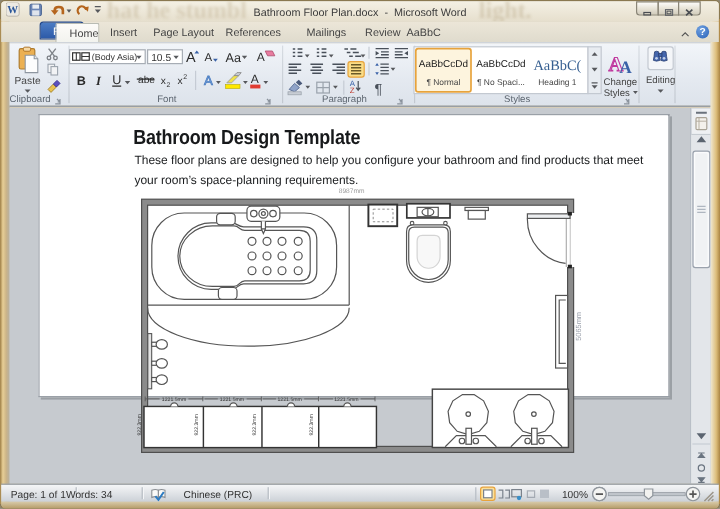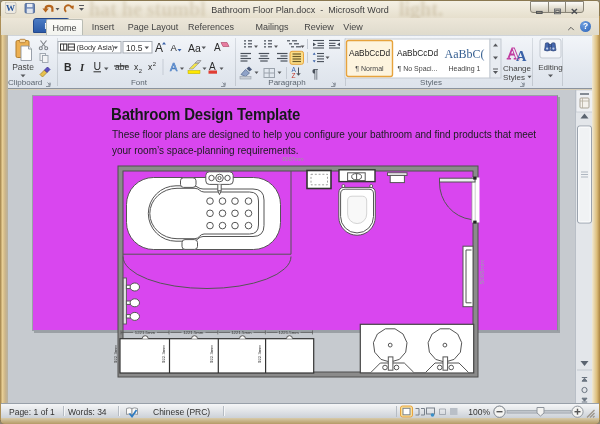--- a/index.html
+++ b/index.html
@@ -17,29 +17,29 @@
   #qat { position:absolute; left:5px; top:2px; height:14px; }
   
   .winbtns { position:absolute; right:17px; top:1px; width:53px; height:12px; display:flex; }
   .wbtn { flex:1; border:1px solid #8a8577; background:linear-gradient(#fdfcfa,#eae6da 45%,#d2ccbc); margin-right:-1px; position:relative; }
   .wbtn:first-child { border-radius:0 0 0 3px; }
   .wbtn:last-child { border-radius:0 0 3px 0; }
   
   #tabrow { position:absolute; left:1px; top:18px; right:1px; height:17px; background:linear-gradient(#ece6d8,#dfdbcd);padding-left:32px; }
   .tab { position:absolute; top:1px; height:16px; font-size:9px; color:#444; padding:3px 0 0 0; text-align:center; }
   #filetab { left:5px; top:2px; width:37px; height:15px; background:linear-gradient(#4c7cc4,#2c5aa8); border:1px solid #24498c; border-radius:3px 3px 0 0; color:#fff; font-size:9px; text-align:center; padding-top:2px; }
-  #hometab { left:45px; width:37px; background:linear-gradient(#fdfcf9,#f2f3ee); border:1px solid #b9bcb4; border-bottom:none; border-radius:2px 2px 0 0; }
+  #hometab { left:45px; width:37px; background:linear-gradient(#fdfcf9,#f2f3ee); border:1px solid #b9bcb4; border-bottom:none; border-radius:2px 2px 0 0;text-align:right; }
   #ribcaret { position:absolute; right:24px; top:7px; width:8px; height:7px; color:#555; font-size:8px; }
   #helpbtn { position:absolute; right:8px; top:3px; width:11px; height:11px; border-radius:50%; background:radial-gradient(circle at 35% 30%, #6fa0e0, #2a62b8); color:#fff; font-size:8.5px; font-weight:bold; text-align:center; line-height:11px; }
   
   #ribbon { position:absolute; left:8px; top:35px; width:584px; height:54px; background:linear-gradient(#f2f5f9,#e4e9f0 60%,#dde3eb); border-top:1px solid #cfd4da; border-bottom:1px solid #8b939e; }
   .gsep { position:absolute; top:2px; bottom:2px; width:1px; background:linear-gradient(#d7dce2,#c2c8d0); }
   
   #docarea { position:absolute; left:8px; top:90px; width:584px; height:313px; background:#c6cacf; overflow:hidden; }
-  #page { position:absolute; left:24px; top:5px; width:526px; height:236px; background:#d946ef; border:1px solid #9aa0a7; border-right-color:#878d94; box-shadow:2px 2px 0 rgba(120,125,132,.55); }
+  #page { position:absolute; left:24px; top:5px; width:526px; height:236px; background:#ffffff; border:1px solid #9aa0a7; border-right-color:#878d94; box-shadow:2px 2px 0 rgba(120,125,132,.55); }
   #doctitle { position:absolute; left:78px; top:9px; font-size:17px; font-weight:bold; color:#17191b; letter-spacing:-0.2px; transform:scaleX(.88); transform-origin:0 0; }
   .bodytext { position:absolute; left:79px; font-size:10px; color:#1a1c1e; }
   
   #scroll { position:absolute; right:0px; top:0px; width:17px; height:313px; background:linear-gradient(90deg,#e8ebee,#dde1e6); border-left:1px solid #b9bfc7; }
   
   #status { position:absolute; left:1px; right:1px; top:403px; height:15px; background:linear-gradient(#f5f6f7,#dfe2e6 55%,#ccd1d7); border-top:1px solid #98a0a9; font-size:8.5px; color:#333; }
   .sdiv { position:absolute; top:2px; bottom:2px; width:1px; background:#b6bcc3; box-shadow:1px 0 0 #f4f5f7; }
 </style>
 </head>
 <body>
@@ -85,21 +85,21 @@
       </svg></div>
 </div>
 <div id="tabrow">
   <div id="filetab">File</div>
   <div class="tab" id="hometab">Home</div>
   <div class="tab" style="left:87px; width:30px;">Insert</div>
   <div class="tab" style="left:120px; width:64px;">Page Layout</div>
   <div class="tab" style="left:182px; width:56px;">References</div>
   <div class="tab" style="left:246px; width:50px;">Mailings</div>
   <div class="tab" style="left:296px; width:44px;">Review</div>
-  <div class="tab" style="left:334px; width:36px;">View</div>
+  <div class="tab" style="left:334px; width:36px;">AaBbC</div>
   <svg id="ribcaret" viewBox="0 0 10 8">
       <path d="M1.5 6 L5 2.5 L8.5 6" fill="none" stroke="#555" stroke-width="1.2"></path>
     </svg>
   <div id="helpbtn">?</div>
 </div>
 <div id="ribbon">
   <div class="gsep" style="left:49px;"></div>
   <div class="gsep" style="left:227px;"></div>
   <div class="gsep" style="left:337px;"></div>
   <div class="gsep" style="left:524px;"></div>
@@ -464,21 +464,21 @@
       <line x1="1" y1="280" x2="16" y2="280" stroke="#c2c8cf"></line>
       <path d="M5.8 287.5 L11.2 287.5 M8.5 288.2 L6 291.2 L11 291.2 Z" stroke="#6a7480" stroke-width="1" fill="#6a7480"></path>
       <circle cx="8.5" cy="300" r="2.6" fill="none" stroke="#6a7480" stroke-width="1"></circle>
       <path d="M6 308.2 L11 308.2 L8.5 311.2 Z M5.8 312 L11.2 312" stroke="#6a7480" stroke-width="1" fill="#6a7480"></path>
     </svg>
   </div>
 </div>
 <div id="status">
   <span style="position:absolute; left:8px; top:3px;text-align:right;">Page: 1 of 1</span>
   <div class="sdiv" style="left:62px;"></div>
-  <span style="position:absolute; left:67px; top:3px;">Words: 34</span>
+  <span style="position:absolute; left:54px; top:3px;">Words: 34</span>
   <div class="sdiv" style="left:117px;"></div>
   <span style="position:absolute; left:152px; top:3px;">Chinese (PRC)</span>
   <div class="sdiv" style="left:222px;"></div>
   <svg style="position:absolute; left:124px; top:2px;" width="16" height="12" viewBox="0 0 16 12">
     <path d="M1.5 2.5 Q4.5 1.2 7 2.5 L7 8.5 Q4.5 7.2 1.5 8.5 Z" fill="#fbfaf8" stroke="#8a8e93" stroke-width="0.9"></path>
     <path d="M12.5 2.5 Q9.5 1.2 7 2.5 L7 8.5 Q9.5 7.2 12.5 8.5 Z" fill="#fbfaf8" stroke="#8a8e93" stroke-width="0.9"></path>
     <path d="M4.5 7.5 L7 10.5 L11.5 4" stroke="#2e7cc2" stroke-width="1.7" fill="none"></path>
   </svg>
   <svg style="position:absolute; right:1px; top:0px;" width="205" height="15" viewBox="395 403 205 15">
     <line x1="398.5" y1="405" x2="398.5" y2="416" stroke="#b6bcc3"></line>

